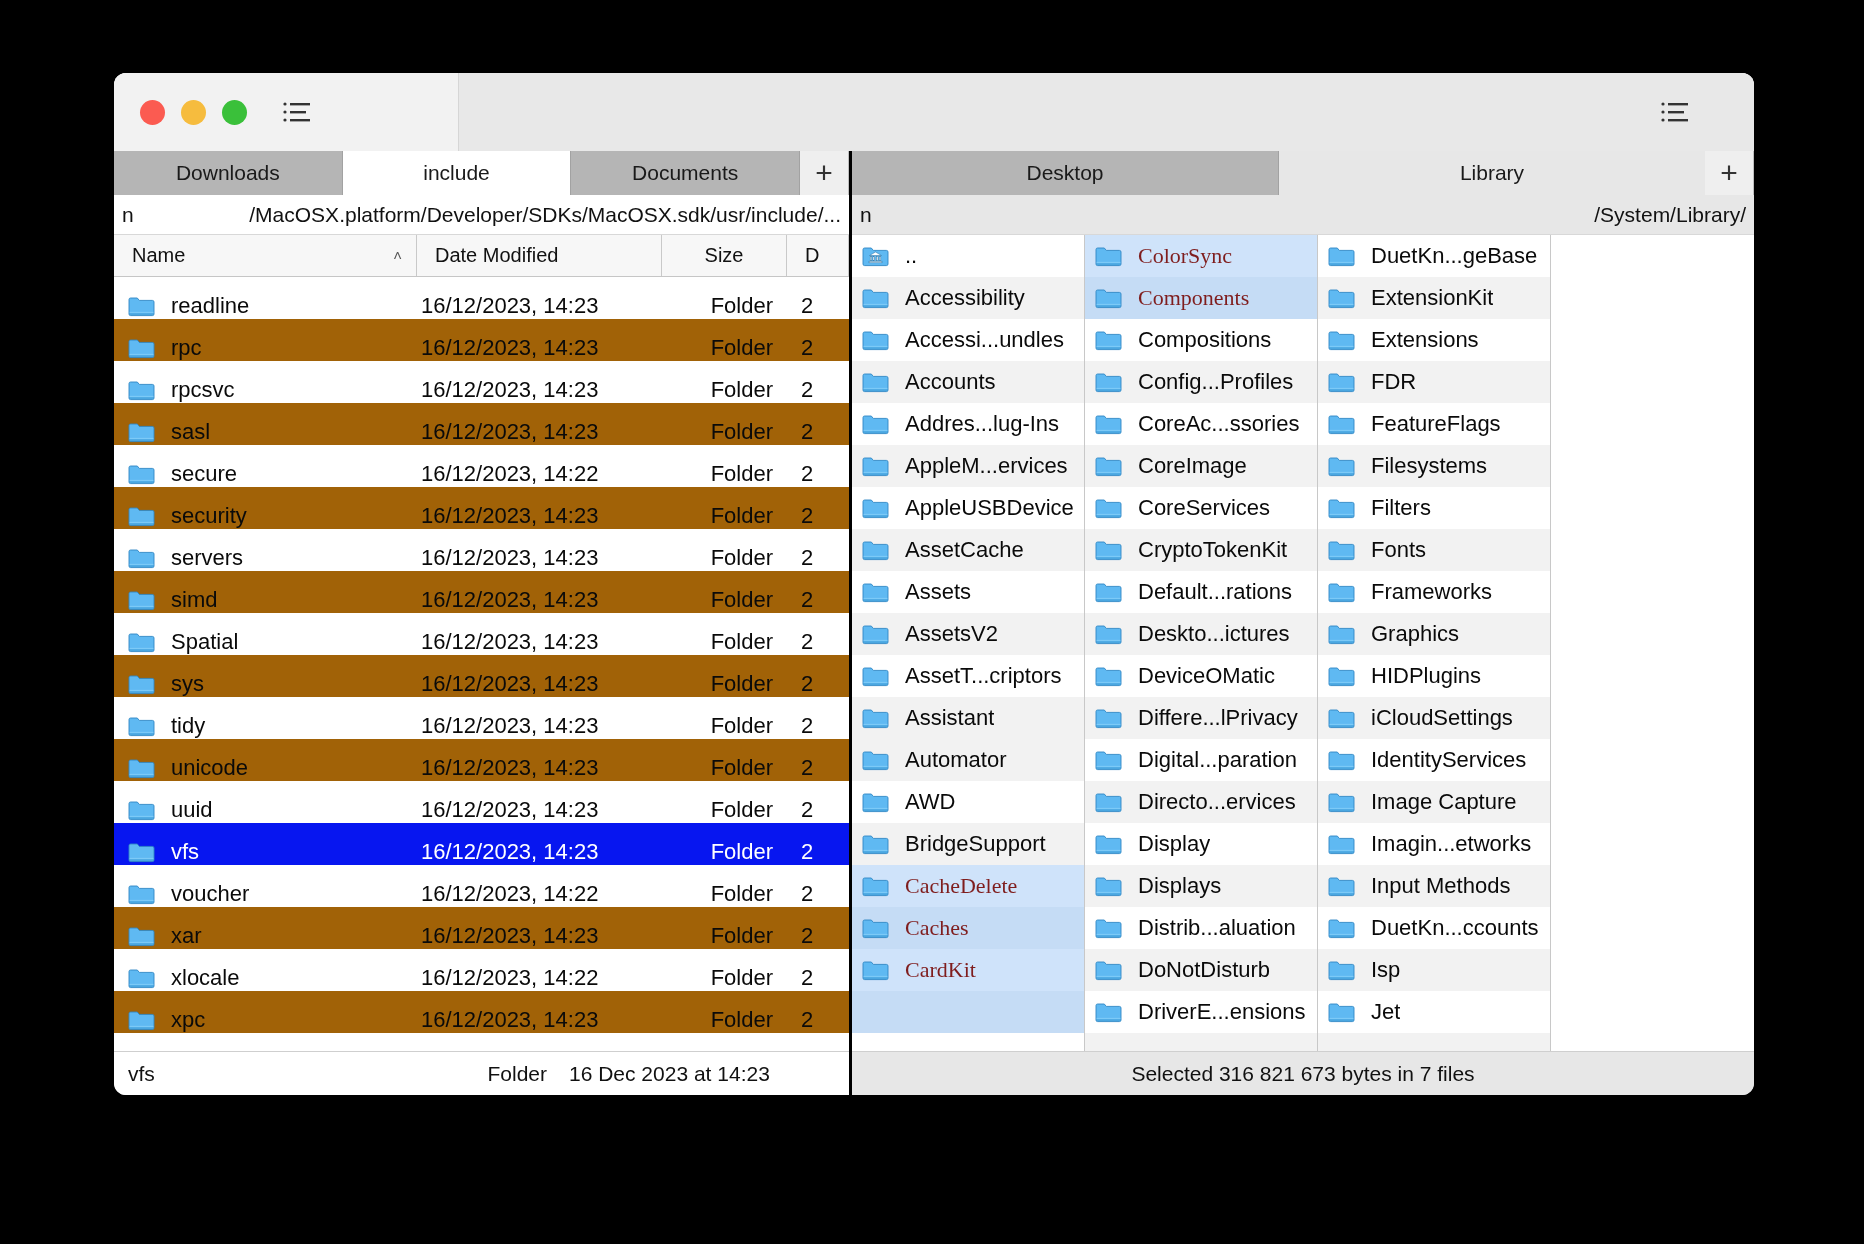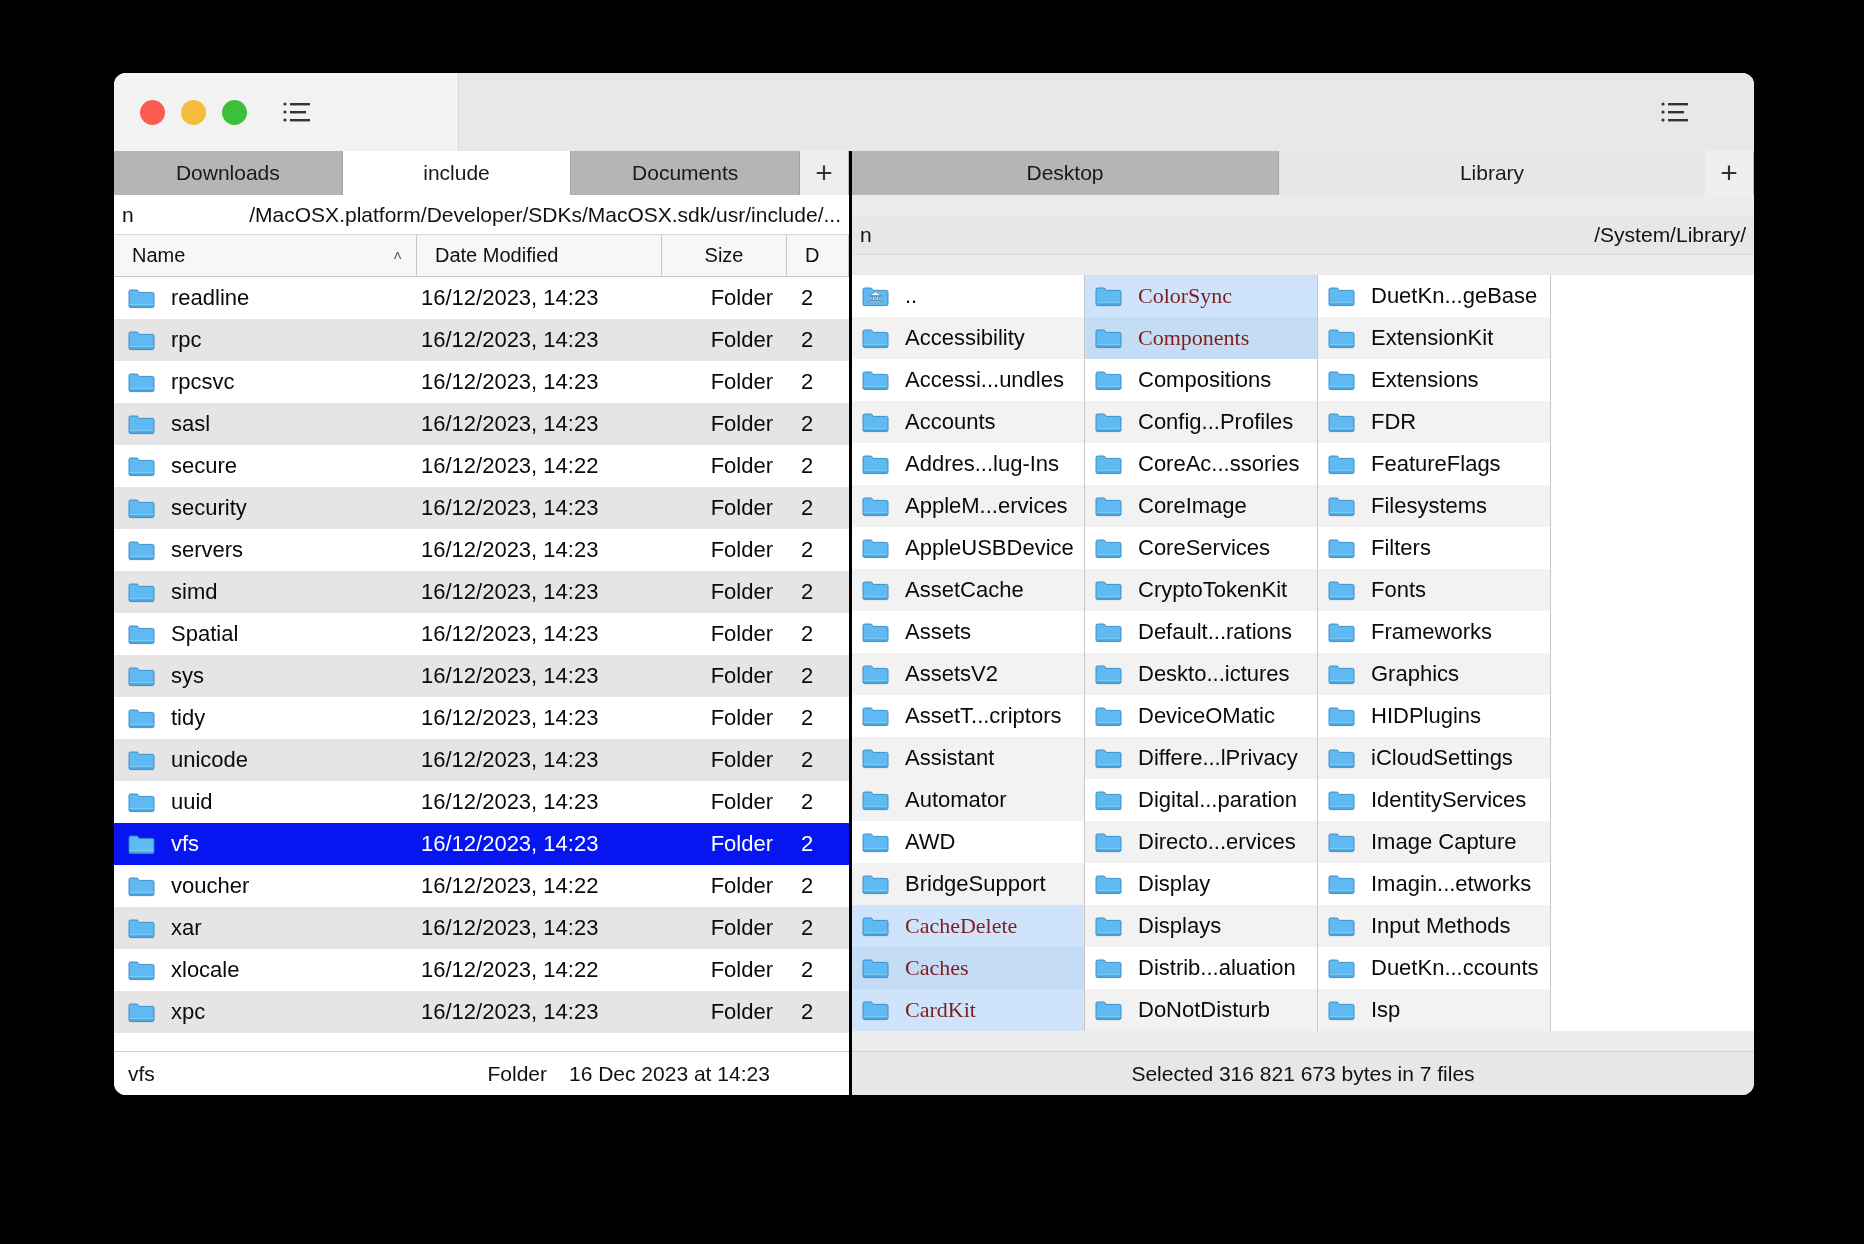--- a/index.html
+++ b/index.html
@@ -80,21 +80,21 @@
     flex: 1;
     display: flex;
     min-height: 0;
   }
   .pane {
     display: flex;
     flex-direction: column;
     min-width: 0;
   }
   .pane.left { width: 735px; flex: 0 0 735px; border-right: 3px solid #000; }
-  .pane.right { flex: 1; gap: 20px; }
+  .pane.right { flex: 1; }
 
   .tabbar {
     height: 44px;
     flex: 0 0 44px;
     display: flex;
     background: #b5b5b5;
     align-items: stretch;
   }
   .tab {
     flex: 1;
@@ -188,27 +188,27 @@
 
   .filelist {
     flex: 1;
     overflow: hidden;
     background: #ffffff;
     min-height: 0;
   }
   .row {
     height: 42px;
     display: flex;
-    align-items: center;
+    align-items: flex-end;
     font-size: 22px;
     color: #0a0a0a;
     box-sizing: border-box;
     cursor: default;
   }
-  .row.alt { background: #e5e5e5; }
+  .row.alt { background: #a16207; }
   .row.sel {
     background: #0716f0;
     color: #ffffff;
   }
   .cell-name {
     width: 303px; flex: 0 0 303px;
     display: flex; align-items: center;
     padding-left: 14px;
     box-sizing: border-box;
     overflow: hidden; white-space: nowrap;

